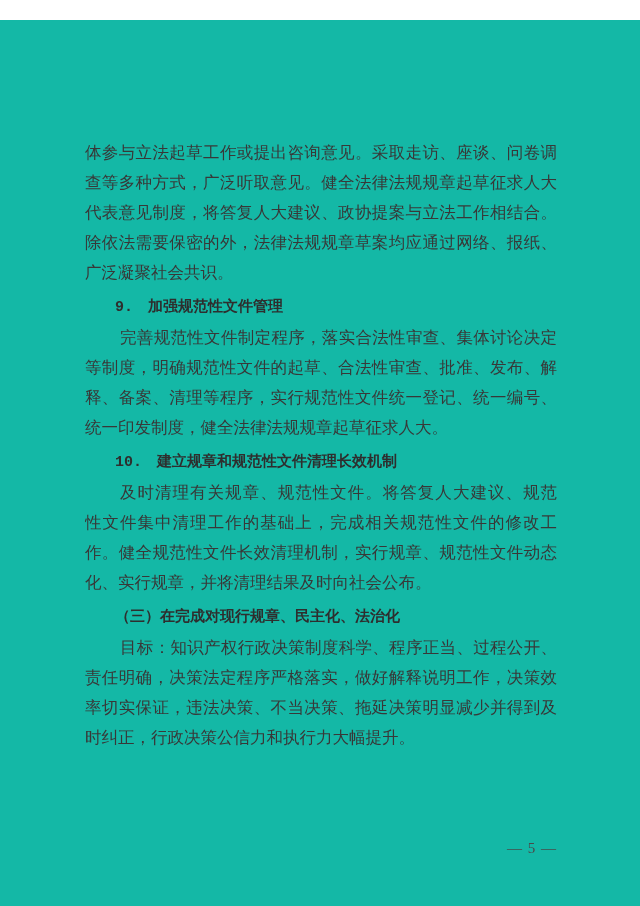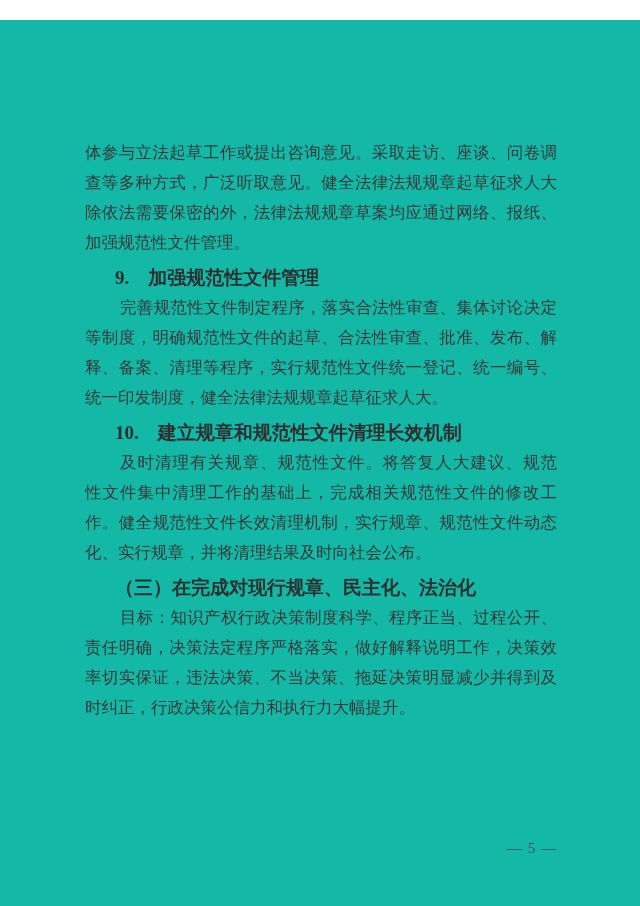--- a/index.html
+++ b/index.html
@@ -32,25 +32,26 @@
     text-align-last: justify;
   }
   .ln.end {
     text-align-last: left;
   }
   .ln.ind {
     text-indent: 35px;
   }
   .ln.hd {
     font-weight: bold;
-    font-size: 19px;
+    font-size: 15px;
     color: #2e2e2e;
     text-align-last: left;
     text-indent: 30px;
     margin-top: 5px;
+    font-family: Liberation Mono, monospace;
   }
   .pageno {
     position: absolute;
     top: 817px;
     left: 85px;
     width: 472px;
     height: 22px;
     line-height: 22px;
     text-align: right;
     font-size: 15px;
@@ -58,22 +59,23 @@
     color: #4a4a4a;
   }
 </style>
 </head>
 <body>
 
 <div class="page">
   <div class="textblock">
     <div class="ln">体参与立法起草工作或提出咨询意见。采取走访、座谈、问卷调</div>
     <div class="ln">查等多种方式，广泛听取意见。健全法律法规规章起草征求人大</div>
+    <div class="ln">代表意见制度，将答复人大建议、政协提案与立法工作相结合。</div>
     <div class="ln">除依法需要保密的外，法律法规规章草案均应通过网络、报纸、</div>
-    <div class="ln end">加强规范性文件管理。</div>
+    <div class="ln end">广泛凝聚社会共识。</div>
     <div class="ln hd">9.　加强规范性文件管理</div>
     <div class="ln ind">完善规范性文件制定程序，落实合法性审查、集体讨论决定</div>
     <div class="ln">等制度，明确规范性文件的起草、合法性审查、批准、发布、解</div>
     <div class="ln">释、备案、清理等程序，实行规范性文件统一登记、统一编号、</div>
     <div class="ln end">统一印发制度，健全法律法规规章起草征求人大。</div>
     <div class="ln hd">10.　建立规章和规范性文件清理长效机制</div>
     <div class="ln ind">及时清理有关规章、规范性文件。将答复人大建议、规范</div>
     <div class="ln">性文件集中清理工作的基础上，完成相关规范性文件的修改工</div>
     <div class="ln">作。健全规范性文件长效清理机制，实行规章、规范性文件动态</div>
     <div class="ln end">化、实行规章，并将清理结果及时向社会公布。</div>

